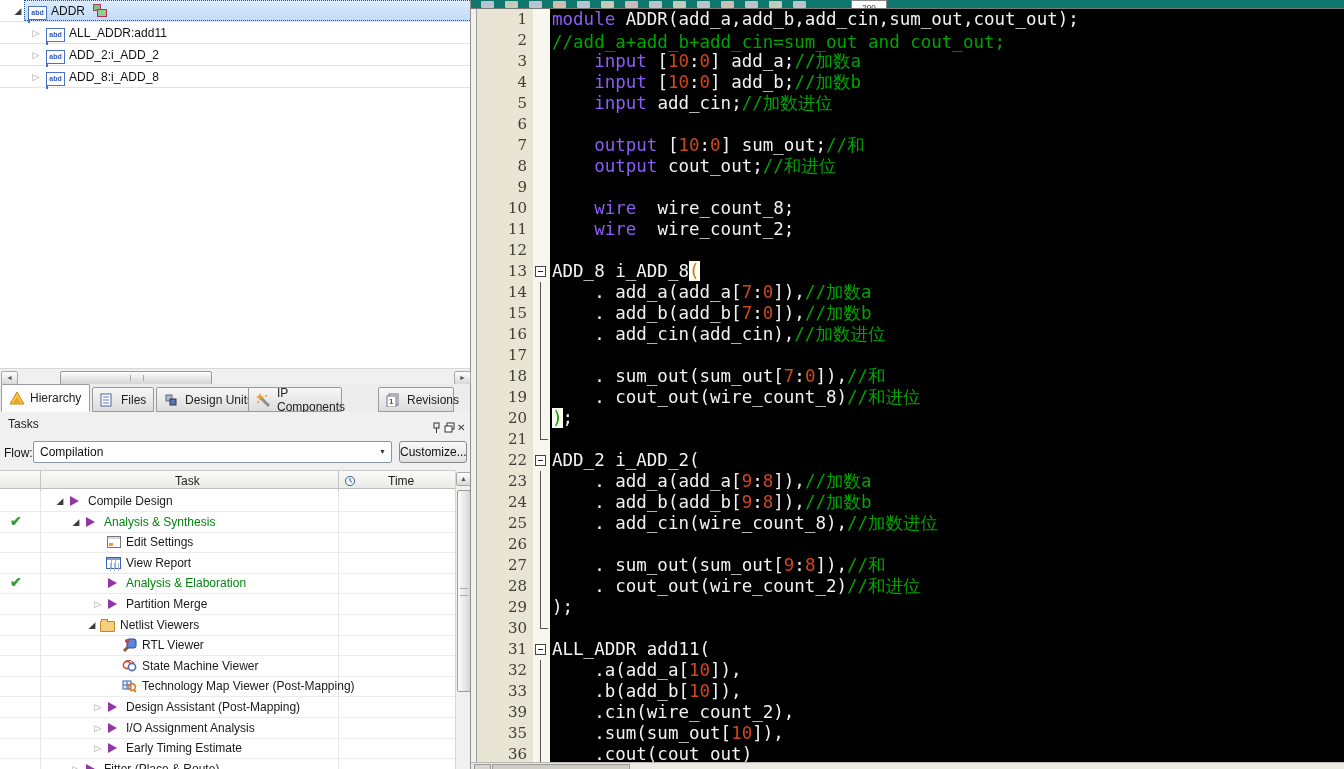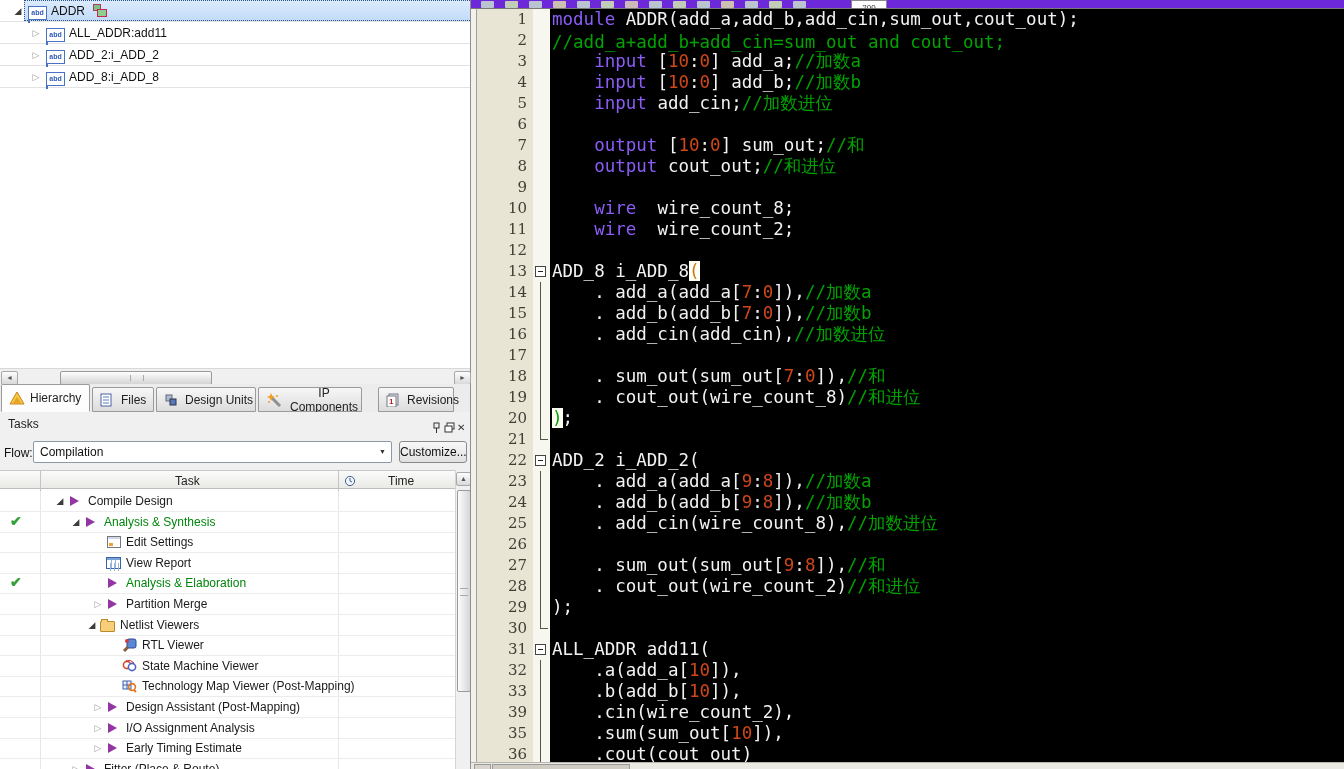--- a/index.html
+++ b/index.html
@@ -69,21 +69,21 @@
   .tlabel{margin-left:4px;white-space:nowrap;}
   
   .vscroll{position:absolute;left:455px;top:0;width:15px;height:299px;background:#f0f0f0;
            border-left:1px solid #d5d5d5;}
   .vthumb{position:absolute;left:1px;top:20px;width:12px;height:200px;
           background:linear-gradient(90deg,#fdfdfd,#d5d5d5);border:1px solid #9a9a9a;border-radius:2px;}
   .vthumb:after{content:"";position:absolute;top:50%;left:2px;right:2px;height:6px;margin-top:-3px;
           border-top:1px solid #aaa;border-bottom:1px solid #aaa;}
   
   .editor{position:absolute;left:471px;top:0;width:873px;height:769px;background:#000;}
-  .ed-toolbar{position:absolute;left:0;top:0;width:873px;height:8px;background:#6d28d9;
+  .ed-toolbar{position:absolute;left:0;top:0;width:873px;height:8px;background:#0f766e;
               border-bottom:1px solid #7a7a74;overflow:hidden;}
   .tb-stub{position:absolute;top:1px;width:13px;height:7px;border-radius:1px;}
   .tb-zoom{position:absolute;top:0;width:34px;height:8px;background:#fff;border:1px solid #888;
            font:8px/14px "Liberation Sans",sans-serif;text-align:center;color:#333;}
   .gutter{position:absolute;left:5px;top:8px;width:57px;bottom:6px;background:#e9e5d5;
           border-left:1px solid #a0a0a0;}
   .foldcol{position:absolute;left:62px;top:8px;width:17px;bottom:6px;background:#f7f7ef;}
   .lstrip{position:absolute;left:0;top:0;width:5px;height:769px;background:#f3f1ea;}
   .gn{position:absolute;left:6px;width:50px;text-align:right;height:21px;
       font:15px/21px "DejaVu Serif",serif;color:#3f3f35;}
@@ -171,21 +171,21 @@
             </svg></span>
           <span>Files</span>
         </div>
         <div class="tab" style="left: 156px; width: 100px;">
           <span style="position: relative; display: inline-block; width: 16px; height: 14px; flex: 0 0 auto;"><svg width="14" height="14">
               <rect x="2" y="2" width="6" height="6" fill="#aabbd4" stroke="#667"></rect>
               <rect x="6" y="6" width="6" height="6" fill="#5577bb" stroke="#334"></rect>
             </svg></span>
           <span>Design Units</span>
         </div>
-        <div class="tab" style="left: 258px; width: 104px; text-align: center;">
+        <div class="tab" style="left: 248px; width: 94px;">
           <span style="position: relative; display: inline-block; width: 16px; height: 14px; flex: 0 0 auto;"><svg width="15" height="14">
               <line x1="4" y1="4" x2="13" y2="13" stroke="#909090" stroke-width="3"></line>
               <path d="M4 0 l1.2 2.8 L8 4 l-2.8 1.2 L4 8 l-1.2-2.8 L0 4 l2.8-1.2 Z" fill="#f0a020"></path>
               <circle cx="10" cy="3" r="1" fill="#f0a020"></circle>
               <circle cx="2" cy="9" r="1" fill="#f0a020"></circle>
             </svg></span>
           <span>IP Components</span>
         </div>
         <div class="tab" style="left: 378px; width: 76px;">
           <span style="position: relative; display: inline-block; width: 16px; height: 14px; flex: 0 0 auto;"><svg width="13" height="14">

